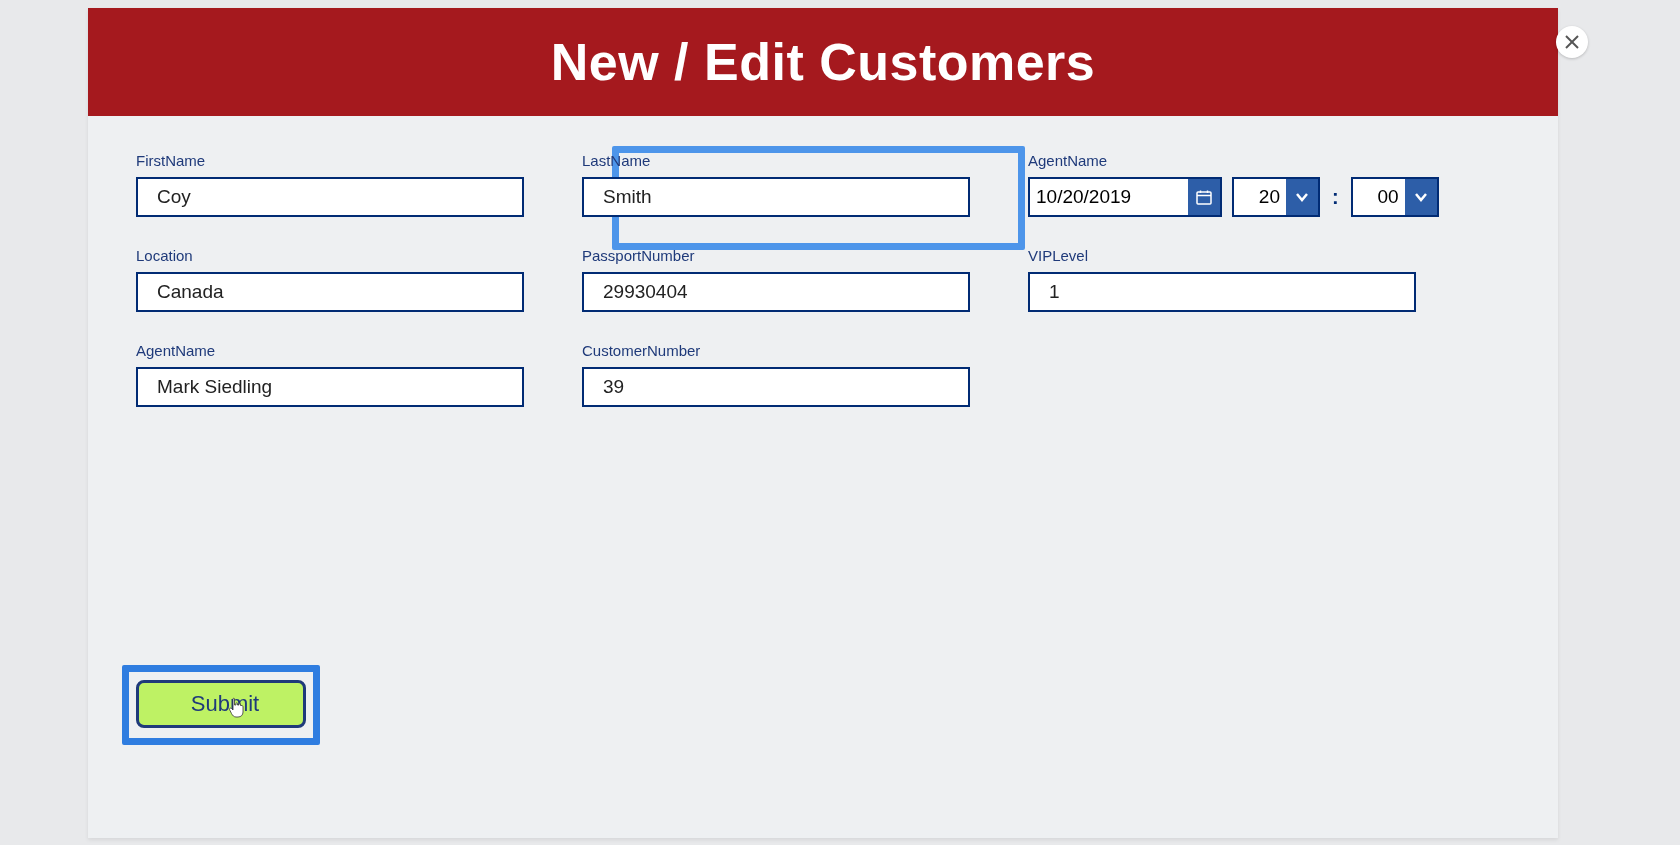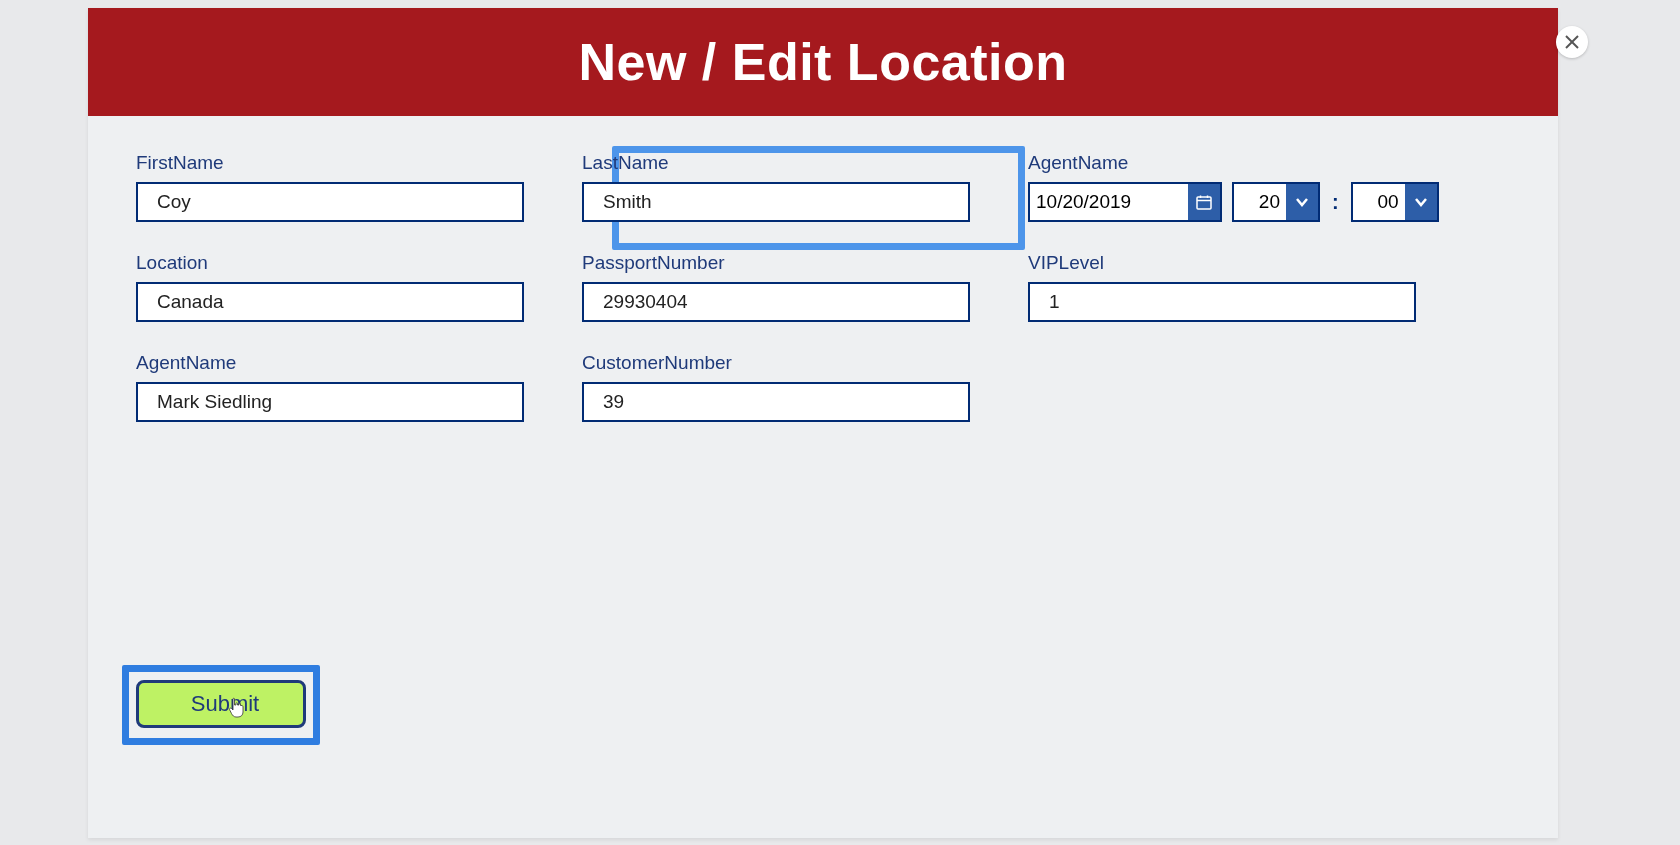--- a/index.html
+++ b/index.html
@@ -51,21 +51,21 @@
     display: flex;
     gap: 58px;
     margin-bottom: 30px;
   }
   .field {
     position: relative;
     width: 388px;
   }
   .field-label {
     color: #1f3a7a;
-    font-size: 19px;
+    font-size: 15px;
     margin-bottom: 8px;
     display: block;
   }
   .text-input {
     width: 100%;
     height: 40px;
     border: 2px solid #012b74;
     background: #ffffff;
     font-size: 19px;
     padding: 0 19px;
@@ -175,21 +175,21 @@
   }
   .cursor-icon svg { width: 20px; height: 24px; }
 </style>
 </head>
 <body>
 
 <div class="page">
   <div class="panel">
 
     <div class="header">
-      <div class="header-title">New / Edit Location</div>
+      <div class="header-title">New / Edit Customers</div>
     </div>
 
     <div class="close-btn">
       <svg viewBox="0 0 14 14">
           <line x1="1" y1="1" x2="13" y2="13"></line>
           <line x1="13" y1="1" x2="1" y2="13"></line>
         </svg>
     </div>
 
     <div class="form-area">

